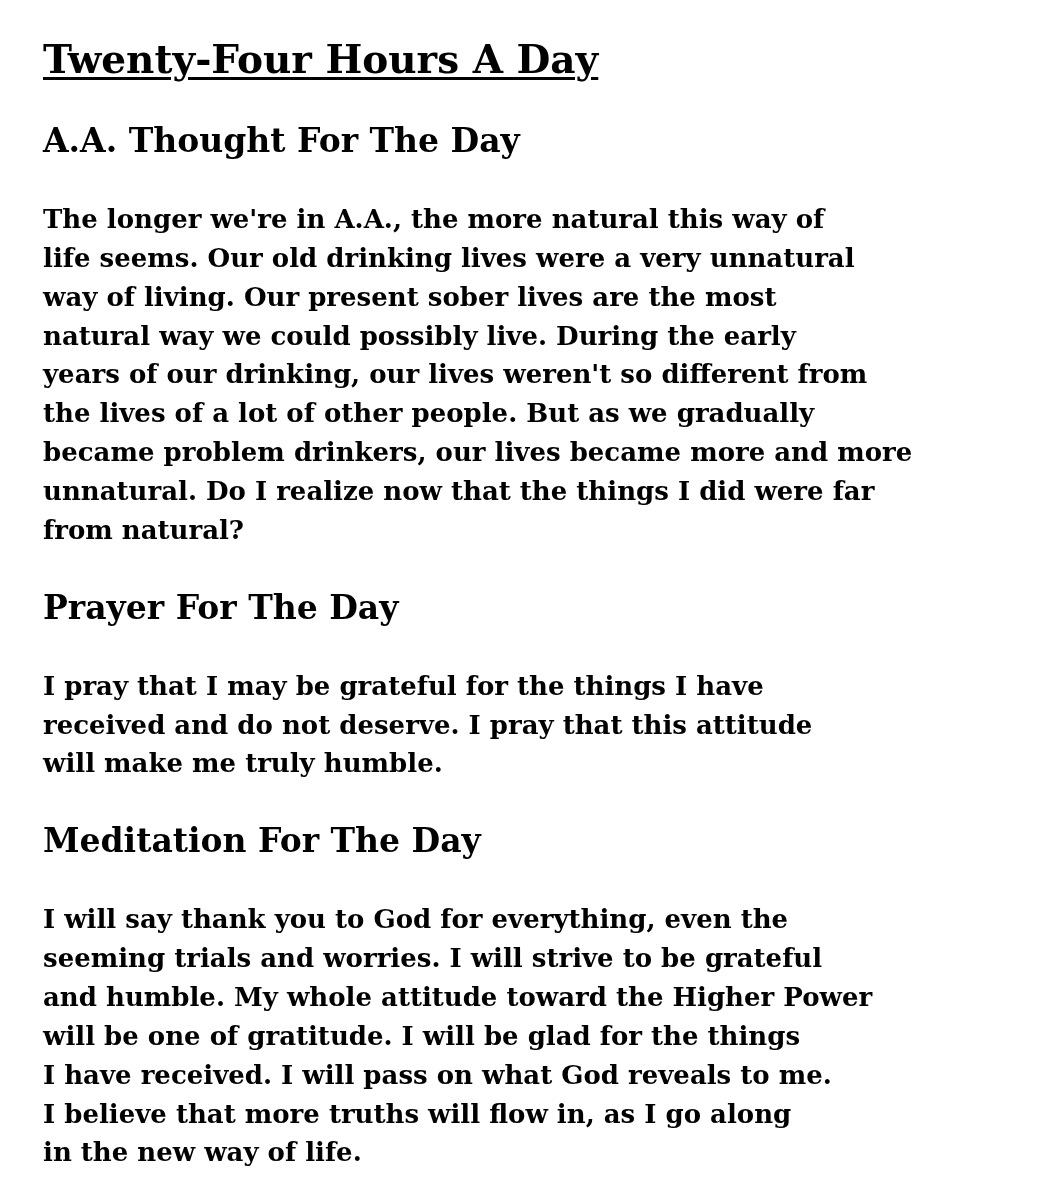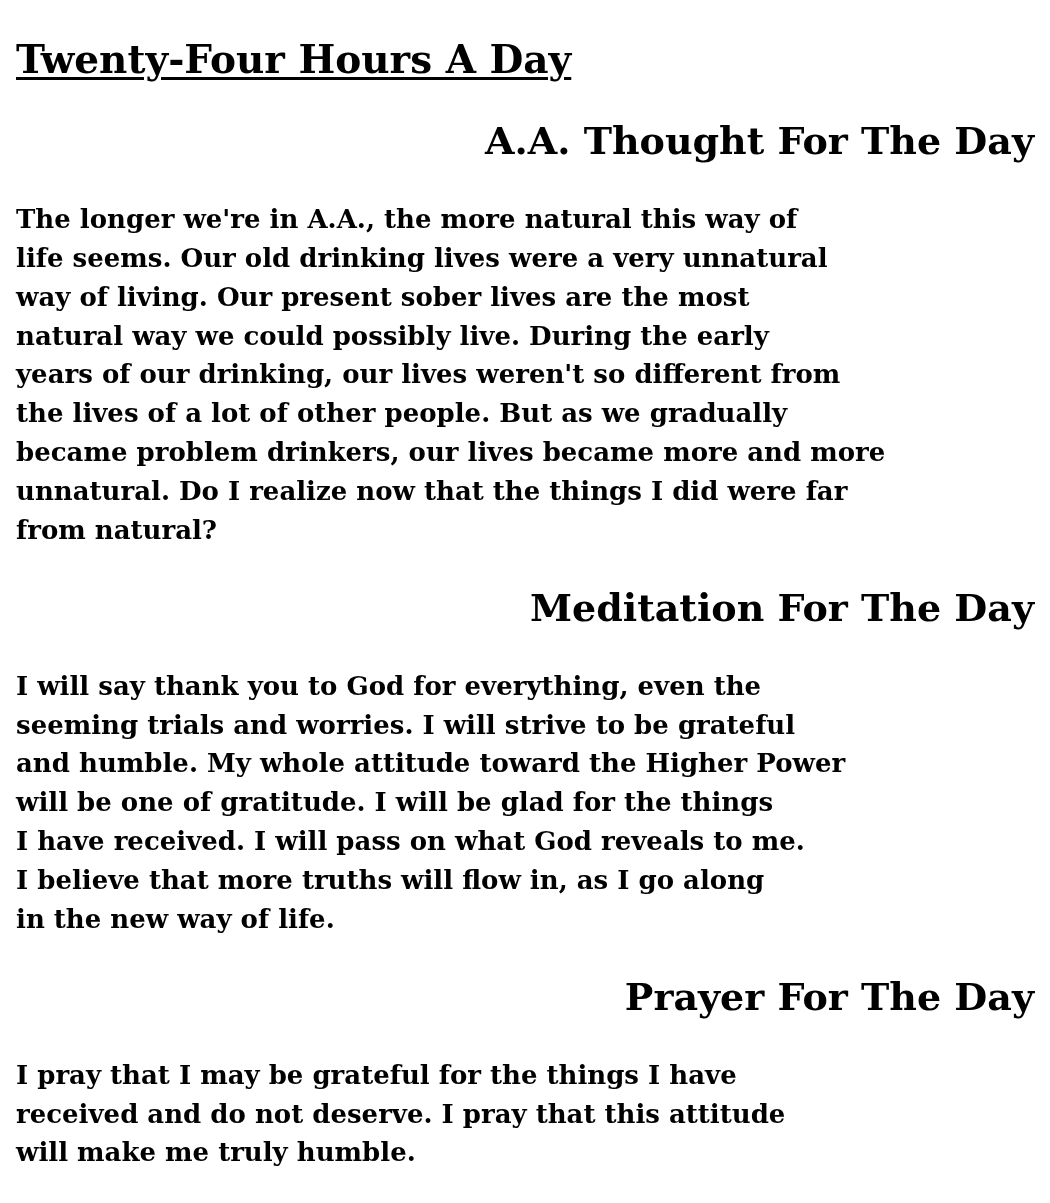--- a/index.html
+++ b/index.html
@@ -10,39 +10,39 @@
   body {
     width: 1050px;
     height: 1203px;
     overflow: hidden;
     color: #000000;
     font-family: "DejaVu Serif", "Liberation Serif", serif;
     font-weight: 700;
   }
   .content {
     padding: 0 16px;
+    margin-left: 27px;
   }
   h1.page-title {
     font-size: 39px;
     line-height: 52px;
     font-weight: 700;
     margin: 33px 0 37px 0;
     text-decoration: underline;
     text-decoration-thickness: 3px;
     text-underline-offset: 4px;
   }
   section {
     margin: 0;
   }
   .section-heading {
-    font-size: 38px;
+    font-size: 33px;
     line-height: 38.9px;
     font-weight: 700;
     margin: 0 0 38.9px 0;
-    text-align: right;
   }
   .para {
     font-size: 26px;
     line-height: 38.9px;
     font-weight: 700;
     margin: 0 0 38.9px 0;
     white-space: pre-line;
   }
 </style>
 </head>
@@ -59,30 +59,30 @@
 way of living. Our present sober lives are the most
 natural way we could possibly live. During the early
 years of our drinking, our lives weren't so different from
 the lives of a lot of other people. But as we gradually
 became problem drinkers, our lives became more and more
 unnatural. Do I realize now that the things I did were far
 from natural?</p>
   </section>
 
   <section>
+    <p class="section-heading">Prayer For The Day</p>
+    <p class="para">I pray that I may be grateful for the things I have
+received and do not deserve. I pray that this attitude
+will make me truly humble.</p>
+  </section>
+
+  <section>
     <p class="section-heading">Meditation For The Day</p>
     <p class="para">I will say thank you to God for everything, even the
 seeming trials and worries. I will strive to be grateful
 and humble. My whole attitude toward the Higher Power
 will be one of gratitude. I will be glad for the things
 I have received. I will pass on what God reveals to me.
 I believe that more truths will flow in, as I go along
 in the new way of life.</p>
   </section>
 
-  <section>
-    <p class="section-heading">Prayer For The Day</p>
-    <p class="para">I pray that I may be grateful for the things I have
-received and do not deserve. I pray that this attitude
-will make me truly humble.</p>
-  </section>
-
 </div>
 
 </body></html>

